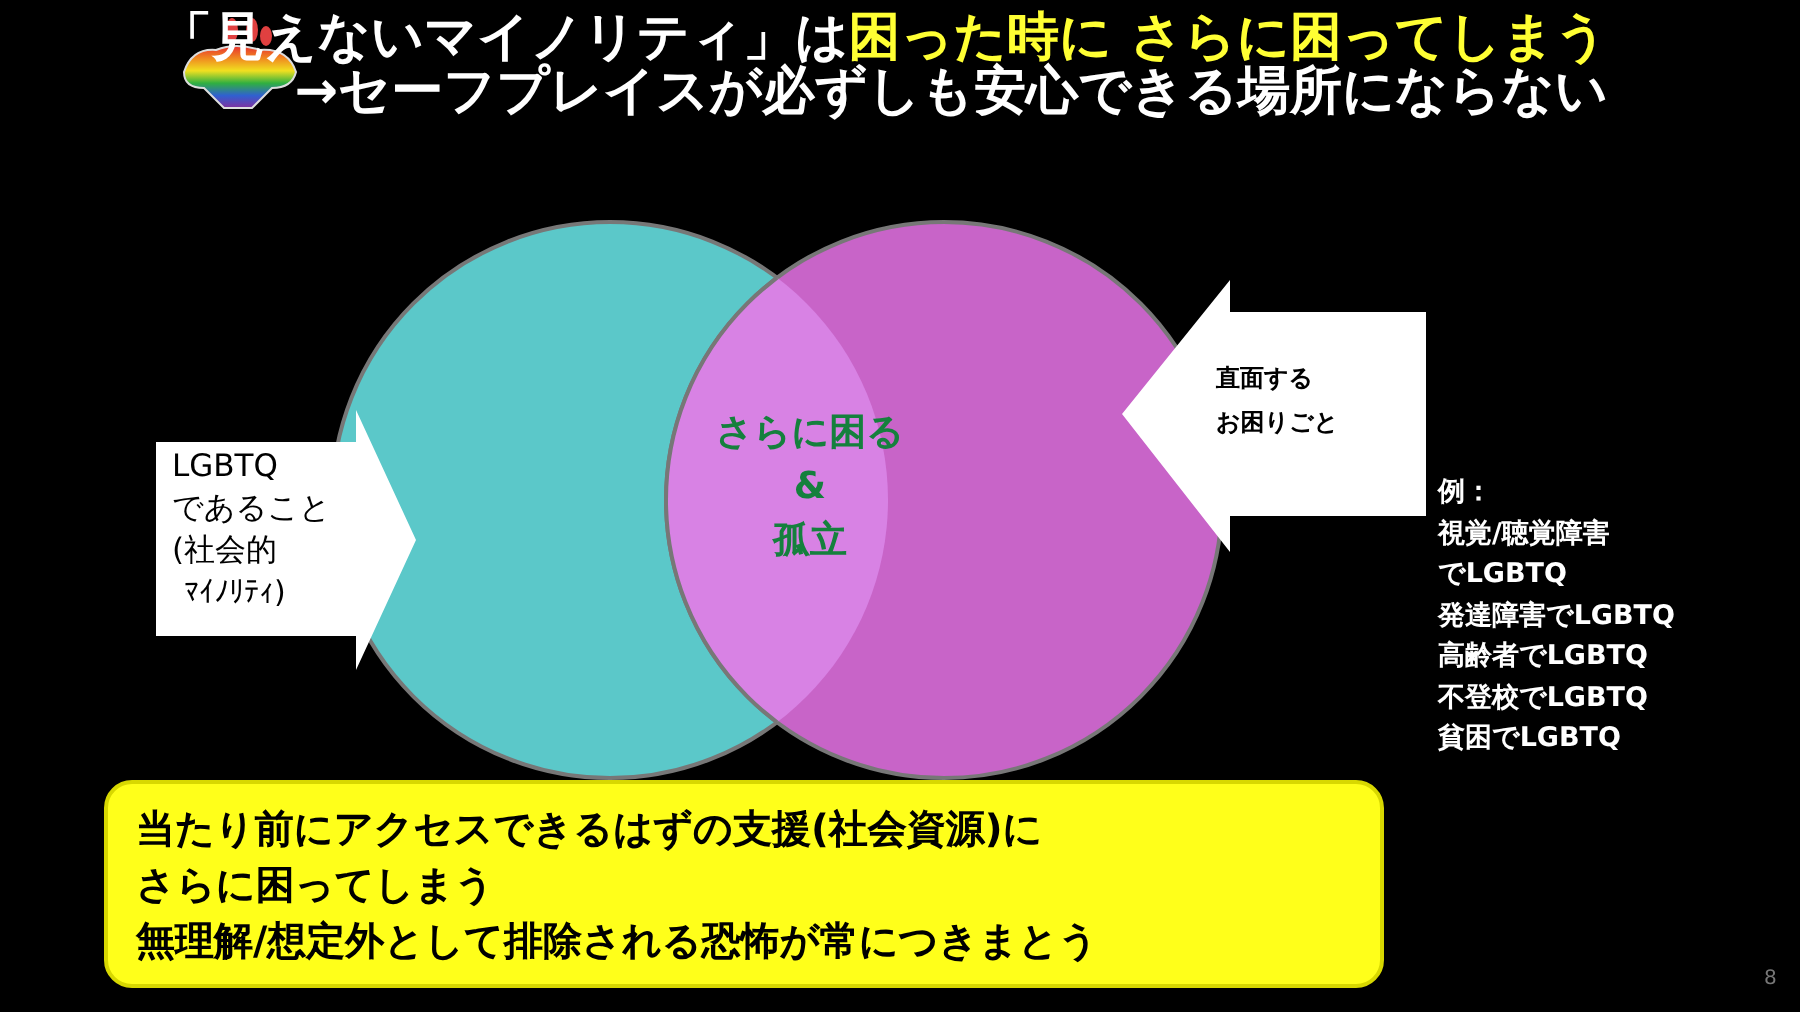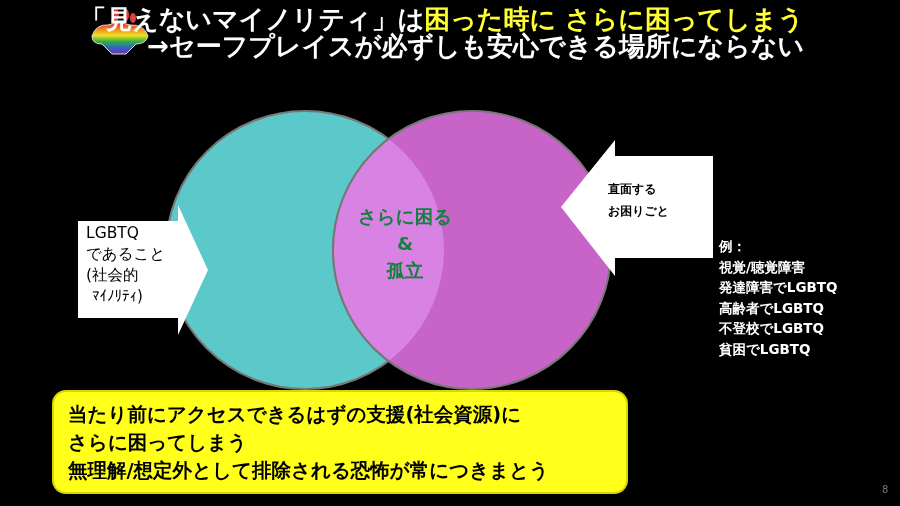--- a/index.html
+++ b/index.html
@@ -9,21 +9,21 @@
   .title{right:96px;top:6px;color:#fff;font-weight:bold;font-size:26px;line-height:27px;text-align:right;white-space:nowrap;}
   .title .hl{color:#ffff33;}
   .venn{left:0;top:0;width:900px;height:506px;}
   .center-label{left:334px;top:203px;width:142px;text-align:center;color:#15803d;font-weight:bold;font-size:18.5px;line-height:27px;}
   .arrow-left{left:76px;top:204px;width:134px;height:132px;}
   .arrow-left-text{left:86px;top:223px;color:#000;font-weight:normal;font-size:15.5px;line-height:21px;white-space:nowrap;}
   .arrow-left-text .small{font-size:15px;padding-left:6px;}
   .arrow-right{left:559px;top:139px;width:156px;height:138px;}
   .arrow-right-text{left:608px;top:178px;color:#000;font-weight:bold;font-size:12px;line-height:22px;white-space:nowrap;}
   .examples{left:719px;top:236px;color:#fff;font-weight:bold;font-size:13.5px;line-height:20.5px;white-space:nowrap;}
-  .callout{left:52px;top:390px;width:576px;height:104px;background:#ffff1a;border-radius:14px;border:2px solid #d8d800;box-sizing:border-box;padding:9px 10px 0 14px;}
+  .callout{left:52px;top:390px;width:640px;height:104px;background:#ffff1a;border-radius:14px;border:2px solid #d8d800;box-sizing:border-box;padding:9px 10px 0 14px;}
   .callout div{color:#000;font-weight:bold;font-size:19.5px;line-height:28px;white-space:nowrap;}
   .page-num{left:882px;top:484px;color:#777;font-size:10px;}
 </style>
 </head>
 <body>
 
 <svg class="abs logo" viewBox="0 0 62 50">
   <defs>
     <linearGradient id="rb" x1="0" y1="0" x2="0" y2="1">
       <stop offset="0" stop-color="#e83030"></stop>
@@ -77,20 +77,21 @@
   <polygon points="2,68 56,1 56,17 154,17 154,119 56,119 56,137" fill="#fff"></polygon>
 </svg>
 <div class="abs arrow-right-text">
   <div>直面する</div>
   <div>お困りごと</div>
 </div>
 
 <div class="abs examples">
   <div>例：</div>
   <div>視覚/聴覚障害</div>
+  <div>でLGBTQ</div>
   <div>発達障害でLGBTQ</div>
   <div>高齢者でLGBTQ</div>
   <div>不登校でLGBTQ</div>
   <div>貧困でLGBTQ</div>
 </div>
 
 <div class="abs callout">
   <div>当たり前にアクセスできるはずの支援(社会資源)に</div>
   <div>さらに困ってしまう</div>
   <div>無理解/想定外として排除される恐怖が常につきまとう</div>

